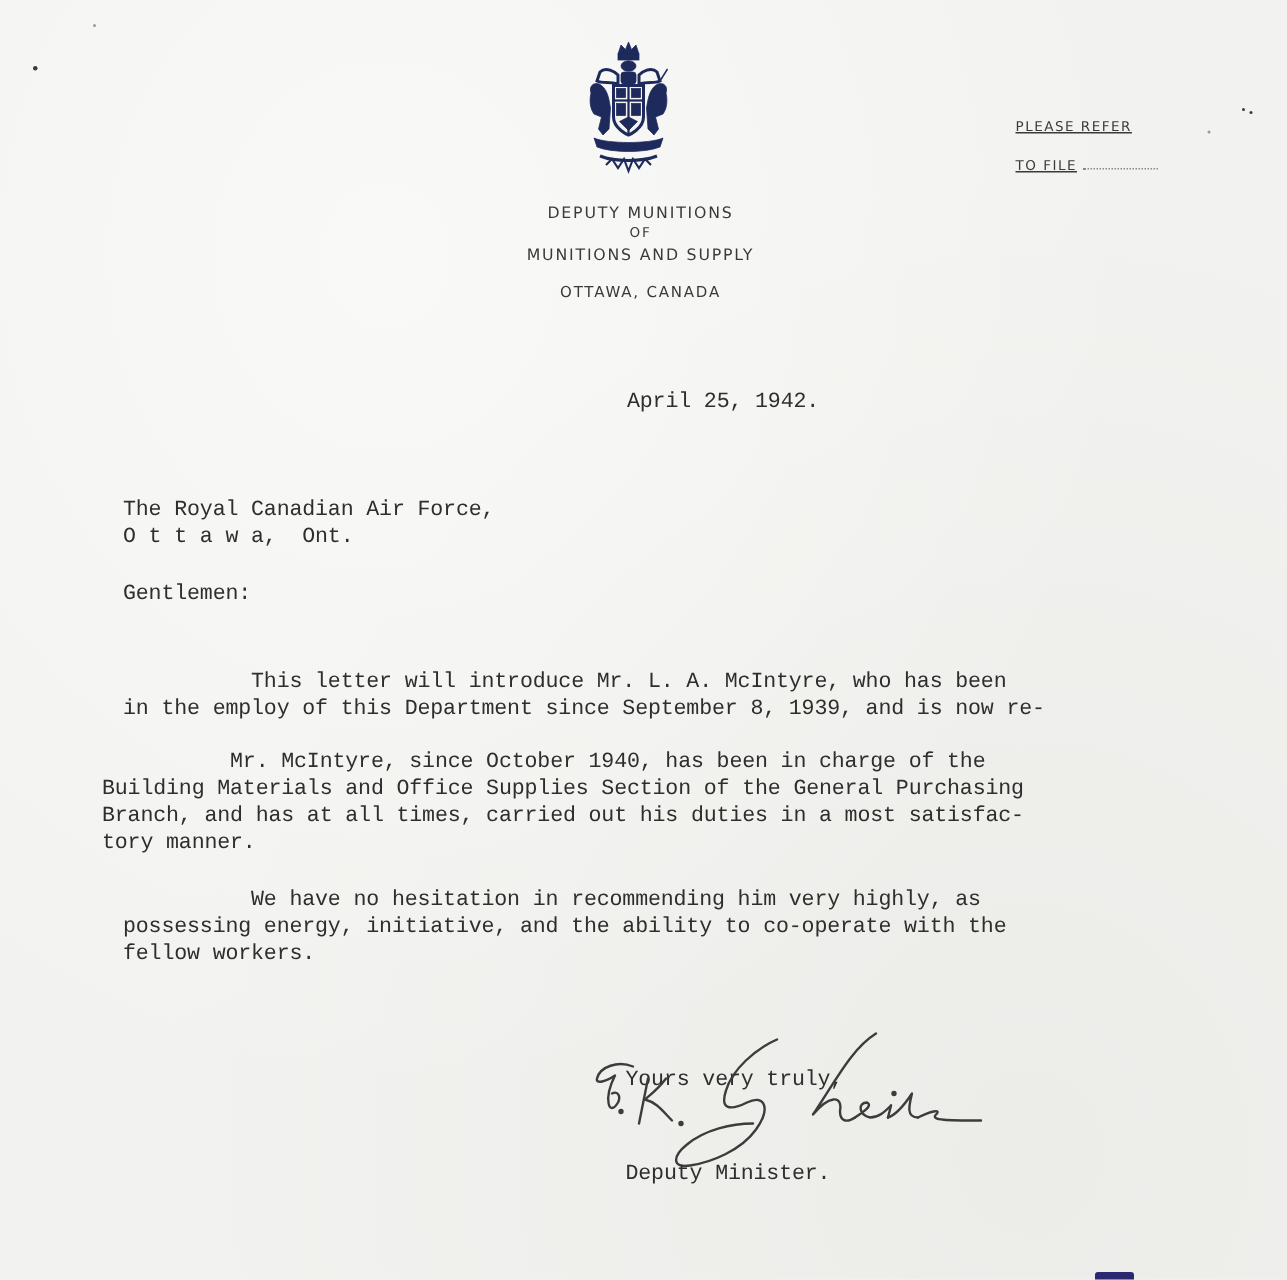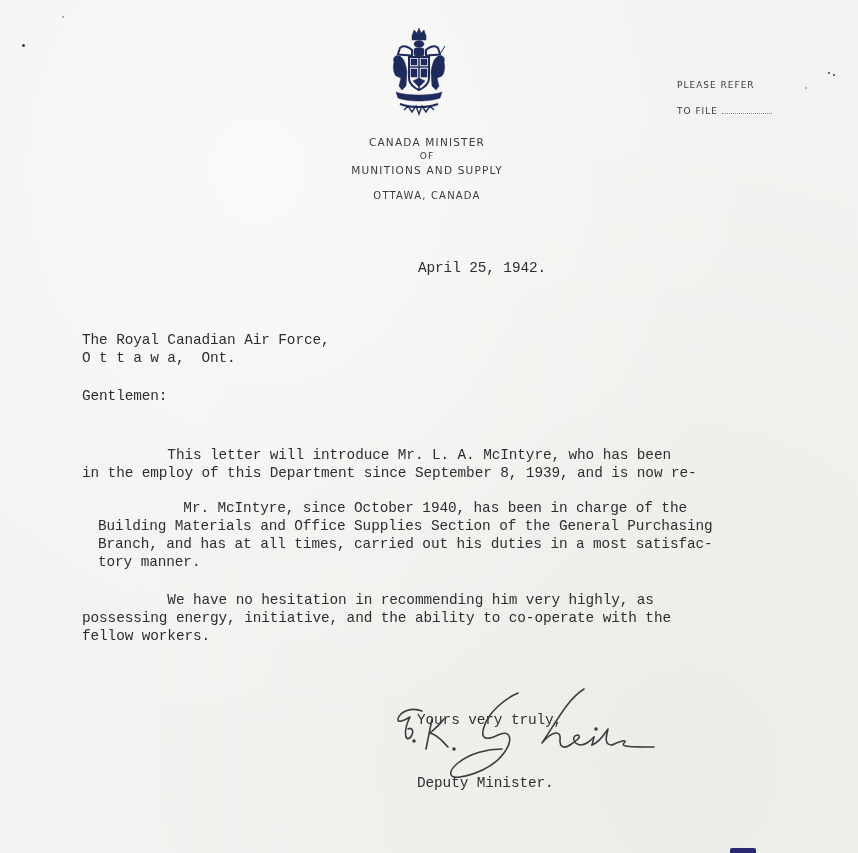--- a/index.html
+++ b/index.html
@@ -52,20 +52,21 @@
     .lh-3 { top: 164px; }
     .lh-4 { top: 190px; font-size: 10px; }
 
     .refer {
       position: absolute;
       left: 677px;
       font-family: "DejaVu Sans", "Liberation Sans", sans-serif;
       font-size: 9px;
       letter-spacing: 1px;
       color: #3a3a3a;
+      text-decoration: underline;
     }
     .refer-1 { top: 80px; }
     .refer-2 { top: 106px; }
     .file-line {
       display: inline-block;
       width: 50px;
       border-bottom: 1px dotted #8a8a8a;
       margin-left: 4px;
       vertical-align: baseline;
     }
@@ -77,21 +78,21 @@
       line-height: 18px;
       color: #2e2e2e;
       white-space: pre;
       letter-spacing: -0.1px;
     }
     .date { left: 418px; top: 259px; text-align: right; }
     .addr1 { left: 82px; top: 331px; }
     .addr2 { left: 82px; top: 349px; }
     .salutation { left: 82px; top: 387px; }
     .p1 { left: 82px; top: 425px; margin-top: 21px; }
-    .p2 { left: 98px; top: 499px; }
+    .p2 { left: 68px; top: 499px; }
     .p3 { left: 82px; top: 591px; }
     .closing { left: 417px; top: 663px; margin-top: 48px; }
     .title { left: 417px; top: 774px; }
 
     .signature {
       position: absolute;
       left: 392px;
       top: 683px;
       width: 270px;
       height: 110px;
@@ -145,21 +146,21 @@
       <path d="M54 36 C56 30, 50 28, 47 31 C43 34, 42 40, 41 46 L42 60 L46 64 L49 60 L47 52 L52 50 C55 46, 55 40, 54 36 Z" stroke-width="0.5"></path>
       <line x1="50" y1="28" x2="55" y2="20" stroke-width="1"></line>
 
       <path d="M6 66 C15 70, 43 70, 52 66 L50 72 C40 76, 18 76, 8 72 Z" stroke-width="0.5"></path>
 
       <path d="M10 78 C20 82, 38 82, 48 78" fill="none" stroke-width="2"></path>
       <path d="M14 84 L18 80 L22 86 L26 80 L29 88 L32 80 L36 86 L40 80 L44 84" fill="none" stroke-width="1.4"></path>
     </g>
   </svg>
 
-  <div class="letterhead lh-1">CANADA MINISTER</div>
+  <div class="letterhead lh-1">DEPUTY MUNITIONS</div>
   <div class="letterhead lh-2">OF</div>
   <div class="letterhead lh-3">MUNITIONS AND SUPPLY</div>
   <div class="letterhead lh-4">OTTAWA, CANADA</div>
 
   <div class="refer refer-1">PLEASE REFER</div>
   <div class="refer refer-2"><span>TO FILE</span><span class="file-line"></span></div>
 
   <div class="type date">April 25, 1942.</div>
 
   <div class="type addr1">The Royal Canadian Air Force,</div>

